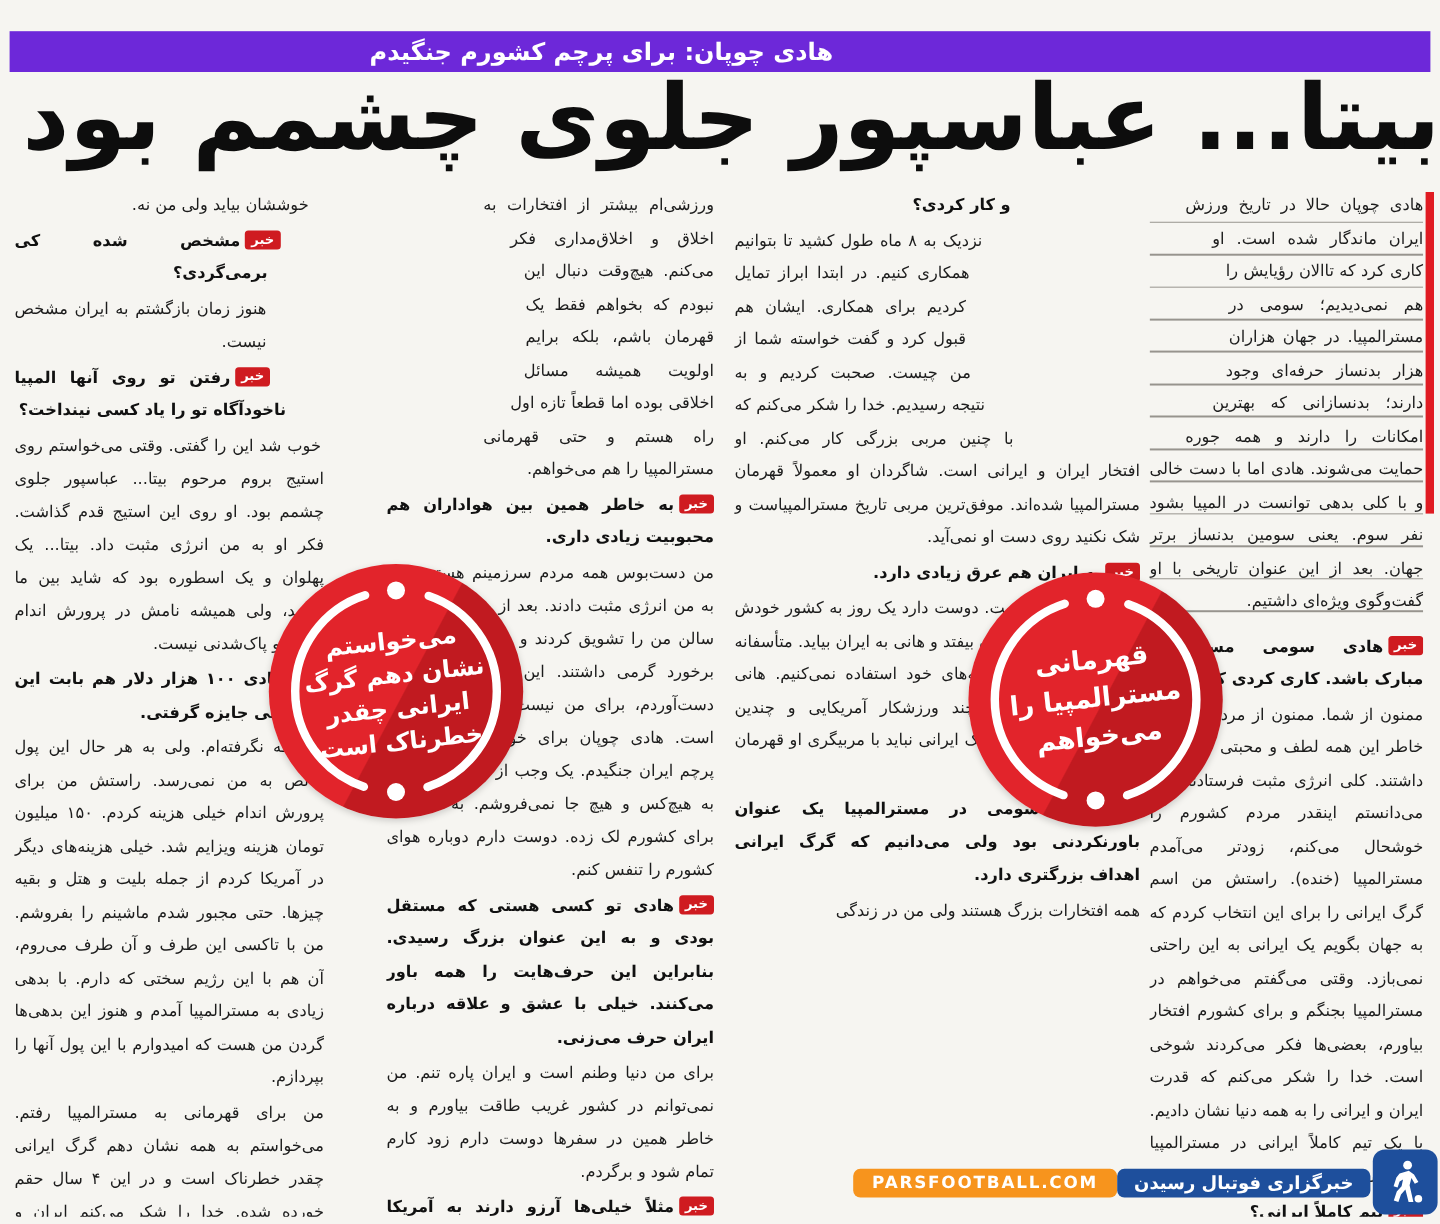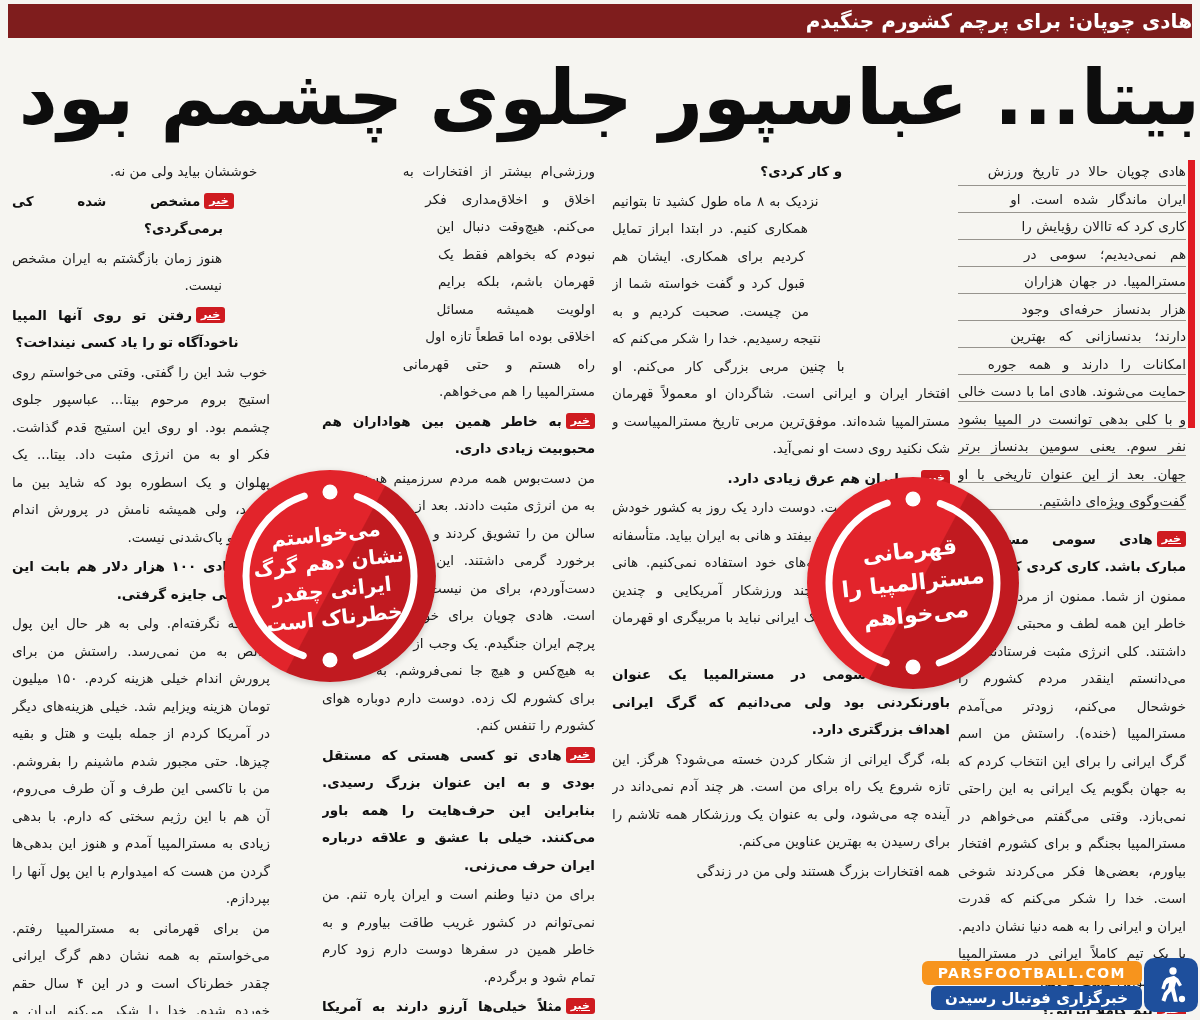--- a/index.html
+++ b/index.html
@@ -4,23 +4,23 @@
 <style>
   html,body{margin:0;padding:0;background:#e9e8e4;}
   #page{
     position:relative;width:1200px;height:1020px;margin:0 auto;
     background:#f6f5f1;overflow:hidden;
     font-family:"DejaVu Sans",sans-serif;color:#1c1c1c;
     outline:1px solid #d8d6d2;
   }
   
   .kicker{
-    position:absolute;left:8px;right:8px;top:4px;height:34px;
-    background:#7f1d1d;color:#fff;font-weight:bold;font-size:20px;
-    line-height:34px;text-align:right;padding-left:300px;box-sizing:border-box;
+    position:absolute;left:8px;right:8px;top:26px;height:34px;
+    background:#6d28d9;color:#fff;font-weight:bold;font-size:20px;
+    line-height:34px;text-align:left;padding-left:300px;box-sizing:border-box;
     white-space:nowrap;
   }
   
   .headline{
     position:absolute;left:0;right:0;top:46px;height:106px;
     font-size:76px;font-weight:bold;color:#0d0d0d;text-align:right;
     line-height:104px;white-space:nowrap;letter-spacing:-1px;
   }
   
   .col{
@@ -39,21 +39,21 @@
     background-position:0 1px;
     padding-bottom:4px;margin-bottom:6px !important;
   }
   .intro-bar{
     position:absolute;left:1188px;top:160px;width:7px;height:268px;
     background:#e01b22;
   }
   .badge{
     display:inline-block;background:#cf1b20;color:#fff;font-weight:bold;
     font-size:11px;line-height:16px;padding:0 5px;border-radius:3px;
-    vertical-align:2px;margin-left:4px;text-decoration:underline;
+    vertical-align:2px;margin-left:4px;
   }
   
   .spacer{display:block;}
   .sp1{float:left; width:66px; height:218px;margin-top:318px;shape-outside:circle(110px at -43px 110px);}
   .sp2{float:right;width:145px;height:218px;margin-top:318px;shape-outside:circle(110px at 110px 110px);}
   .sp3{float:left; width:116px;height:218px;margin-top:314px;shape-outside:circle(110px at 8px 110px);}
   .sp4{float:right;width:48px; height:218px;margin-top:314px;shape-outside:circle(110px at 108px 110px);}
   
   .pull{
     position:absolute;width:212px;height:212px;border-radius:50%;
@@ -68,21 +68,21 @@
     display:flex;flex-direction:column;justify-content:center;align-items:center;
     color:#fff;font-weight:bold;text-align:center;transform:rotate(-6deg);
   }
   .pull-left  .pull-text{font-size:20px;line-height:28px;}
   .pull-right .pull-text{font-size:22px;line-height:32px;}
   
   .watermark{
     position:absolute;right:2px;bottom:8px;display:flex;align-items:center;
     direction:ltr;
   }
-  .wm-bars{display:flex;flex-direction:column;align-items:flex-end;}
+  .wm-bars{display:flex;align-items:flex-end;}
   .wm-site{
     background:#f7941d;color:#fff;font-weight:bold;font-size:14px;
     letter-spacing:1.5px;padding:3px 16px;border-radius:6px;line-height:18px;
     font-family:"DejaVu Sans",sans-serif;
   }
   .wm-agency{
     background:#1e4f9c;color:#fff;font-weight:bold;font-size:15px;
     padding:2px 14px;border-radius:6px;margin-top:1px;line-height:20px;
     direction:rtl;
   }
@@ -114,21 +114,20 @@
 
   </div>
 
   <div class="col col2">
     <span class="spacer sp2"></span>
     <p class="q">و کار کردی؟</p>
     <p class="a">نزدیک به ۸ ماه طول کشید تا بتوانیم همکاری کنیم. در ابتدا ابراز تمایل کردیم برای همکاری. ایشان هم قبول کرد و گفت خواسته شما از من چیست. صحبت کردیم و به نتیجه رسیدیم. خدا را شکر می‌کنم که با چنین مربی بزرگی کار می‌کنم. او افتخار ایران و ایرانی است. شاگردان او معمولاً قهرمان مسترالمپیا شده‌اند. موفق‌ترین مربی تاریخ مسترالمپیاست و شک نکنید روی دست او نمی‌آید.</p>
     <p class="q"><span class="badge">خبر</span><span>به ایران هم عرق زیادی دارد.</span></p>
     <p class="a">بله، عاشق ایران است. دوست دارد یک روز به کشور خودش بیاید. امیدوارم این اتفاق بیفتد و هانی به ایران بیاید. متأسفانه ما به درستی از سرمایه‌های خود استفاده نمی‌کنیم. هانی رامبد عامل قهرمانی چند ورزشکار آمریکایی و چندین قهرمانی آنها بوده، چرا یک ایرانی نباید با مربیگری او قهرمان شود؟</p>
     <p class="q"><span class="badge">خبر</span><span>هادی سومی در مسترالمپیا یک عنوان باورنکردنی بود ولی می‌دانیم که گرگ ایرانی اهداف بزرگتری دارد.</span></p>
-    <p class="a">بله، گرگ ایرانی از شکار کردن خسته می‌شود؟ هرگز. این تازه شروع یک راه برای من است. هر چند آدم نمی‌داند در آینده چه می‌شود، ولی به عنوان یک ورزشکار همه تلاشم را برای رسیدن به بهترین عناوین می‌کنم.</p>
     <p class="a">همه افتخارات بزرگ هستند ولی من در زندگی</p>
   </div>
 
   <div class="col col3">
     <span class="spacer sp3"></span>
     <p class="a">ورزشی‌ام بیشتر از افتخارات به اخلاق و اخلاق‌مداری فکر می‌کنم. هیچ‌وقت دنبال این نبودم که بخواهم فقط یک قهرمان باشم، بلکه برایم اولویت همیشه مسائل اخلاقی بوده اما قطعاً تازه اول راه هستم و حتی قهرمانی مسترالمپیا را هم می‌خواهم.</p>
     <p class="q"><span class="badge">خبر</span><span>به خاطر همین بین هواداران هم محبوبیت زیادی داری.</span></p>
     <p class="a">من دست‌بوس همه مردم سرزمینم هستم. کلی به من انرژی مثبت دادند. بعد از مسابقه حتی در سالن من را تشویق کردند و بیرون از سالن هم برخورد گرمی داشتند. این مدالی که من به دست‌آوردم، برای من نیست برای مردم ایران است. هادی چوپان برای خودش نجنگید برای پرچم ایران جنگیدم. یک وجب از خاک کشورم را به هیچ‌کس و هیچ جا نمی‌فروشم. به خدا دلم برای کشورم لک زده. دوست دارم دوباره هوای کشورم را تنفس کنم.</p>
     <p class="q"><span class="badge">خبر</span><span>هادی تو کسی هستی که مستقل بودی و به این عنوان بزرگ رسیدی. بنابراین این حرف‌هایت را همه باور می‌کنند. خیلی با عشق و علاقه درباره ایران حرف می‌زنی.</span></p>
     <p class="a">برای من دنیا وطنم است و ایران پاره تنم. من نمی‌توانم در کشور غریب طاقت بیاورم و به خاطر همین در سفرها دوست دارم زود کارم تمام شود و برگردم.</p>

